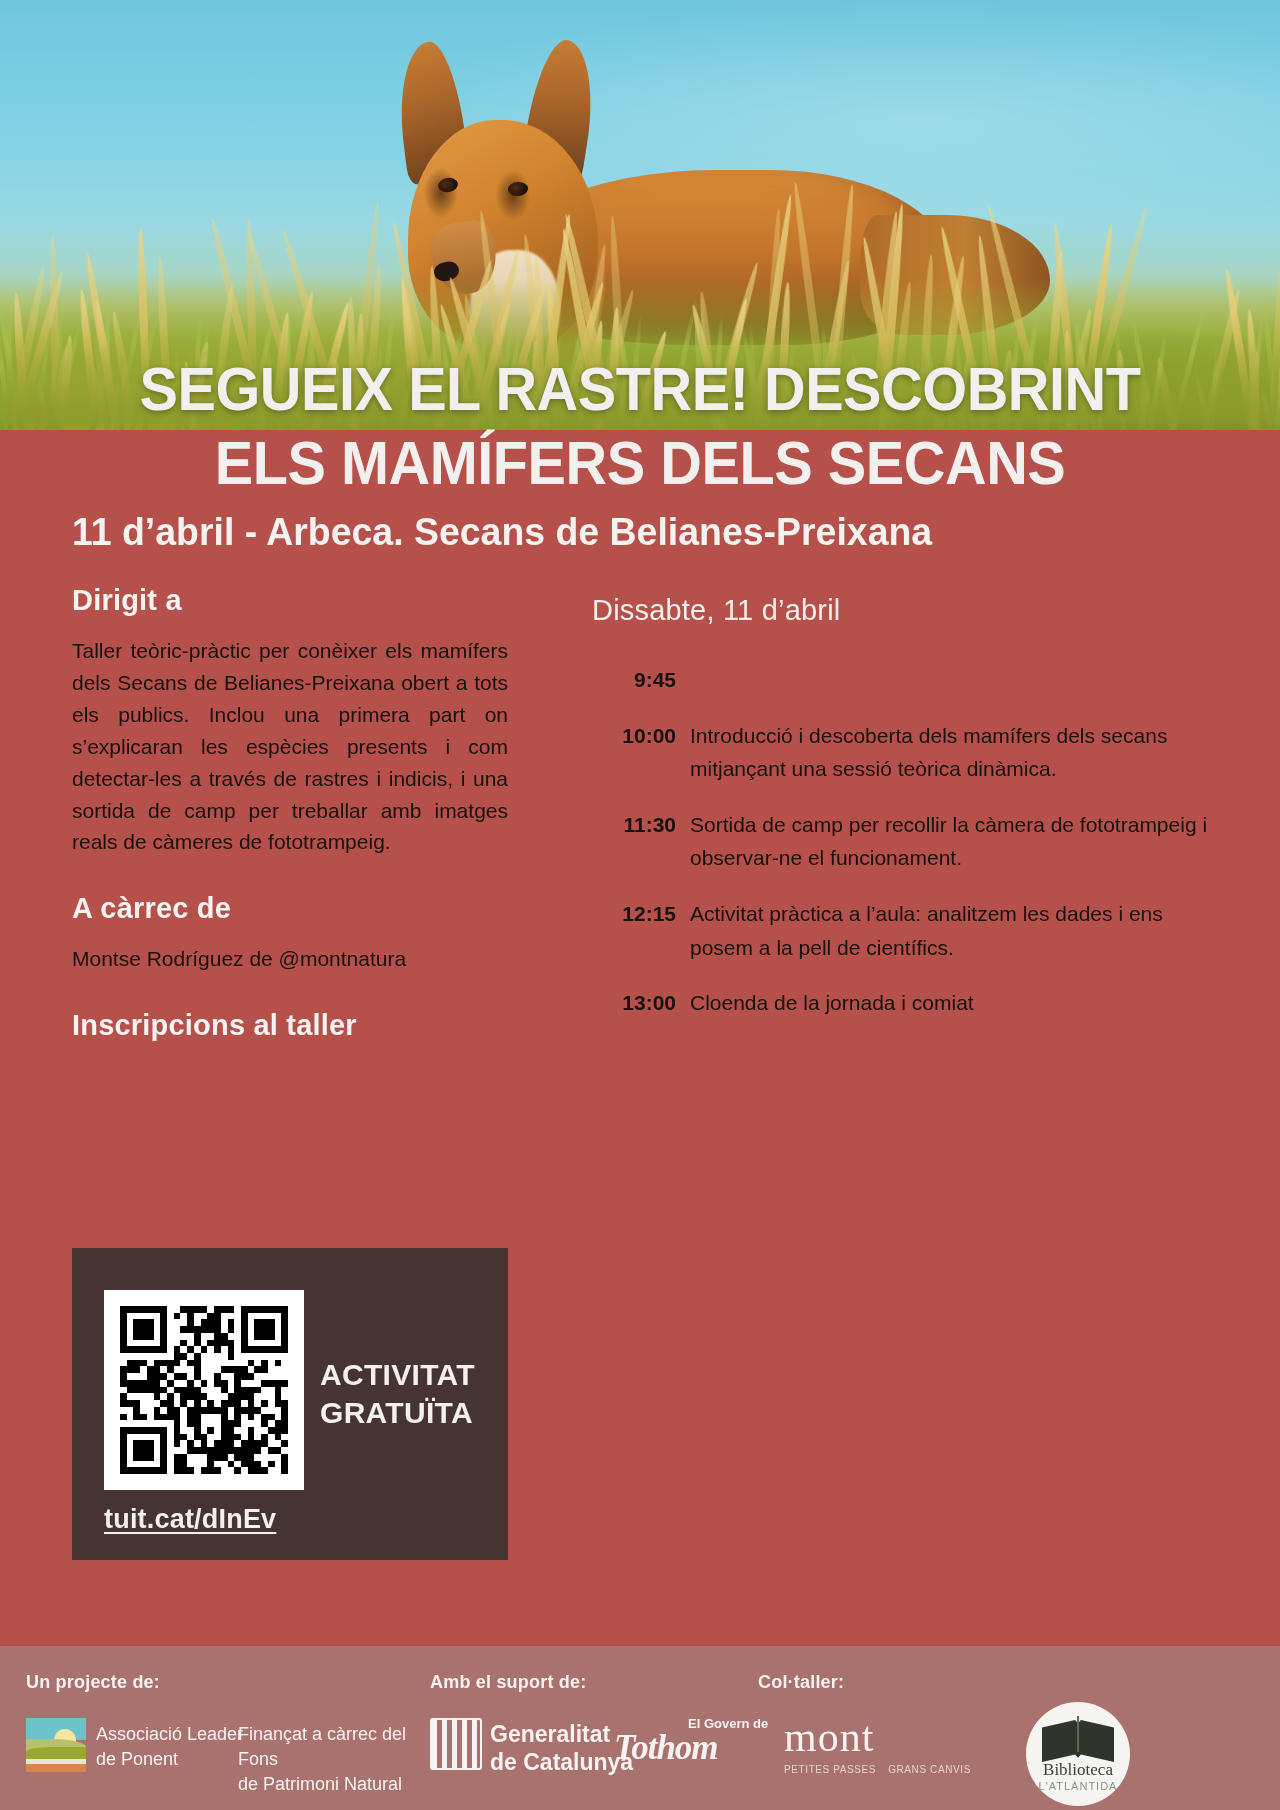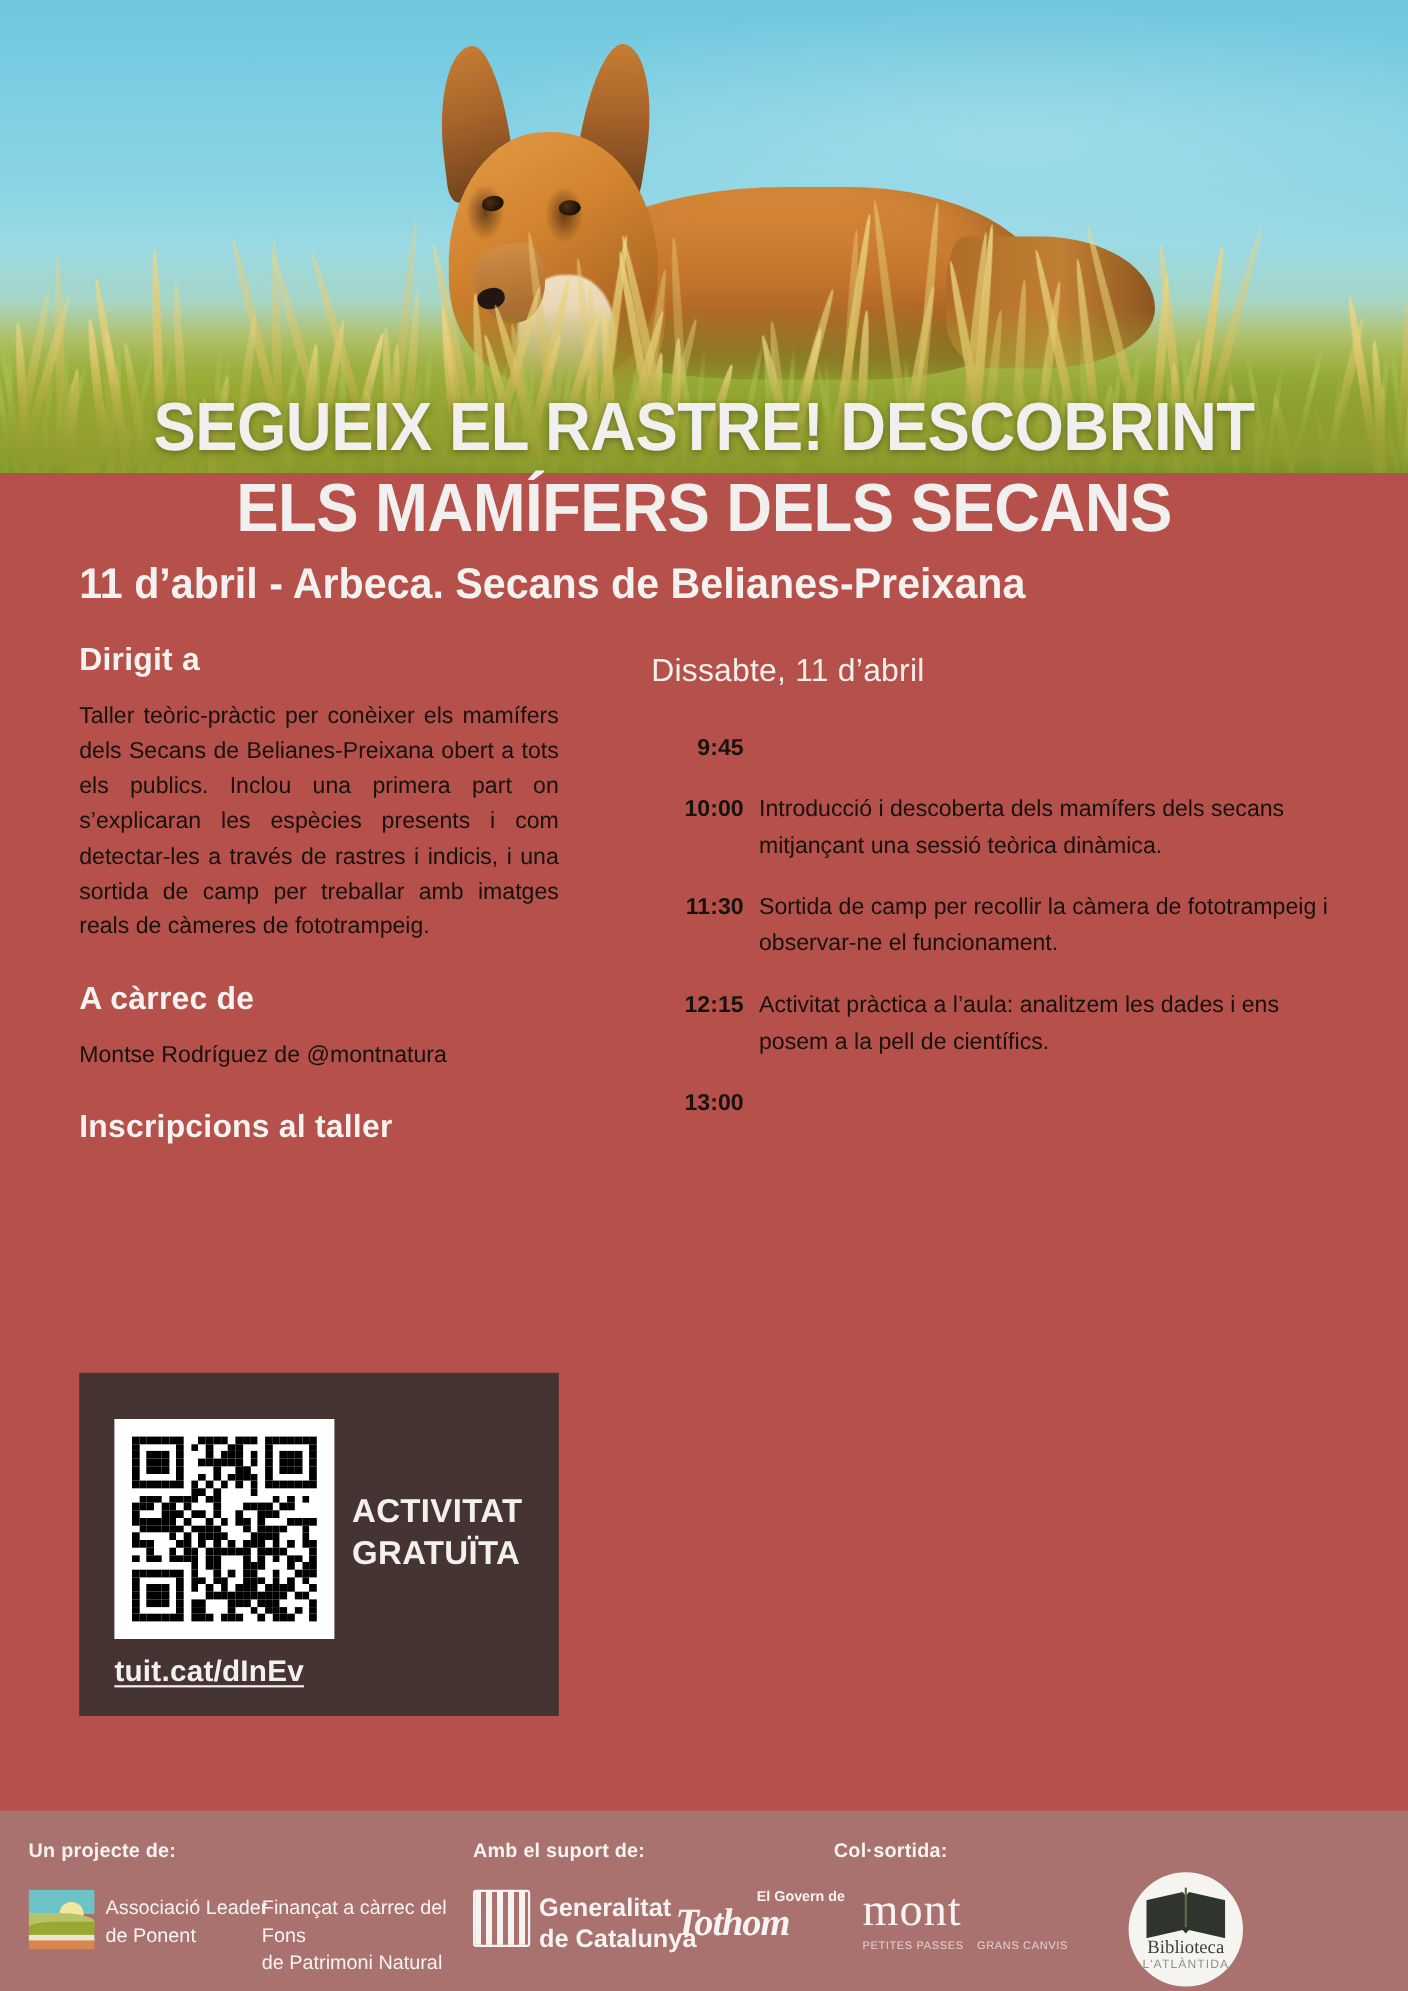--- a/index.html
+++ b/index.html
@@ -1428,29 +1428,30 @@
         <div class="prog-row">
           <div class="prog-time">11:30</div>
           <div class="prog-desc">Sortida de camp per recollir la càmera de fototrampeig i observar-ne el funcionament.</div>
         </div>
         <div class="prog-row">
           <div class="prog-time">12:15</div>
           <div class="prog-desc">Activitat pràctica a l’aula: analitzem les dades i ens posem a la pell de científics.</div>
         </div>
         <div class="prog-row">
           <div class="prog-time">13:00</div>
+          <div class="prog-desc">Cloenda de la jornada i comiat</div>
         </div>
       </div>
   </div>
 
   <div class="footer">
 
     <div class="foot-label foot-l1">Un projecte de:</div>
     <div class="foot-label foot-l2">Amb el suport de:</div>
-    <div class="foot-label foot-l3">Col·sortida:</div>
+    <div class="foot-label foot-l3">Col·taller:</div>
 
     <div class="leader-logo">
       <span class="sky"></span>
         <span class="sun"></span>
       <span class="h1"></span>
         <span class="h2"></span>
         <span class="h3"></span>
         <span class="h4"></span>
     </div>
     <div class="leader-name">

